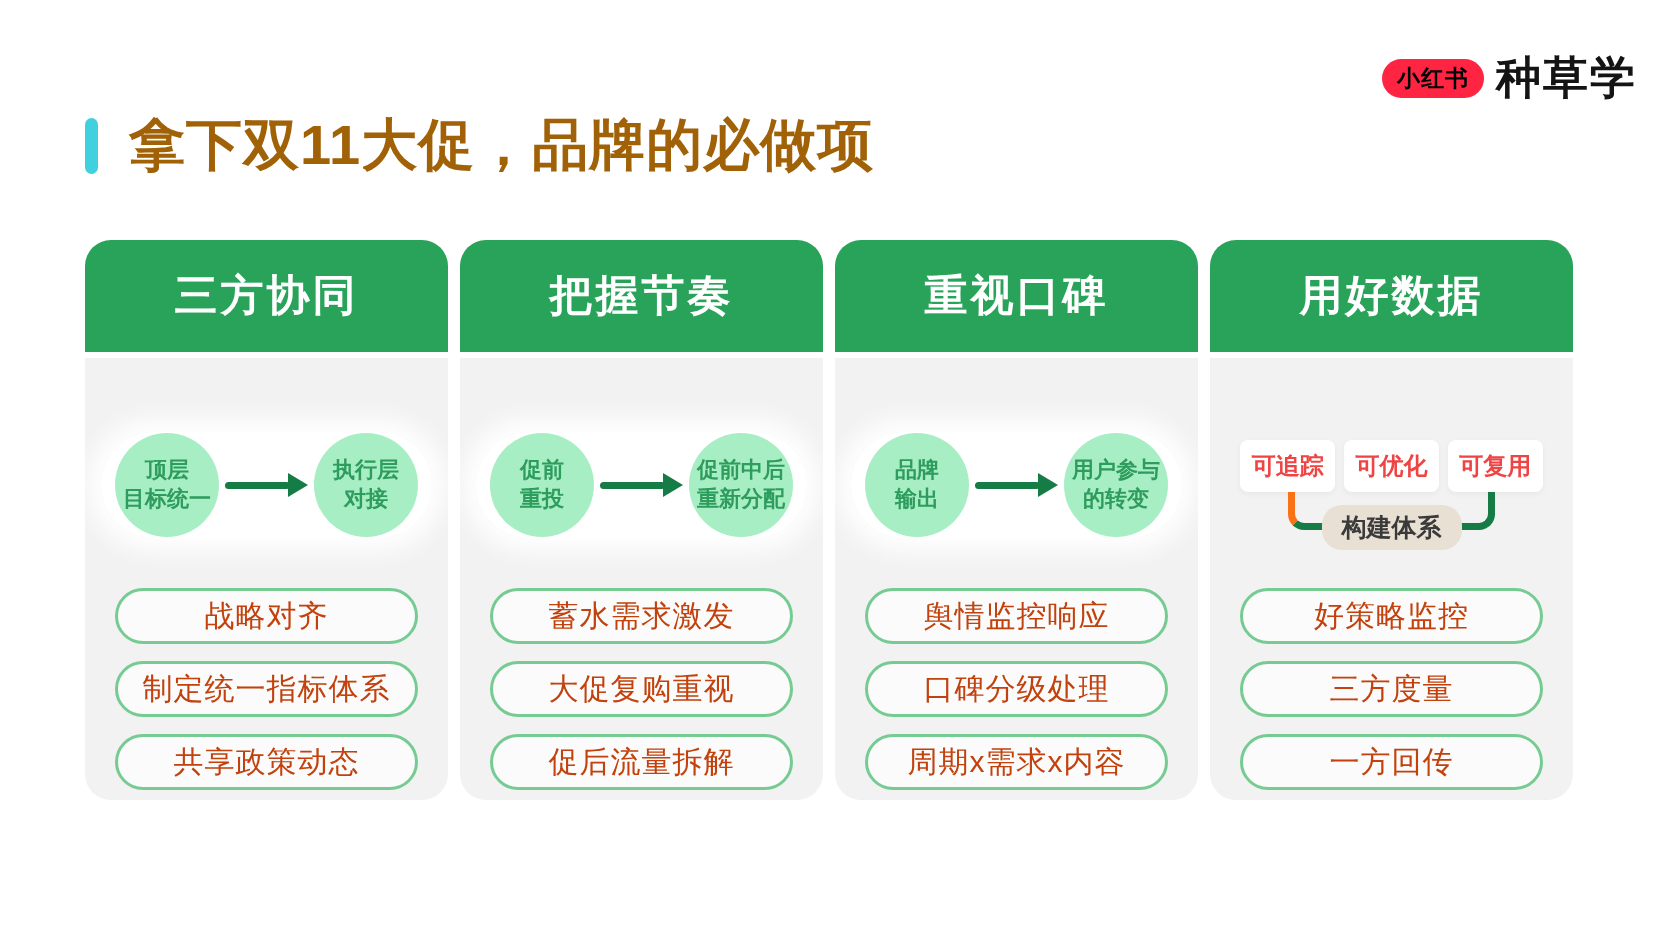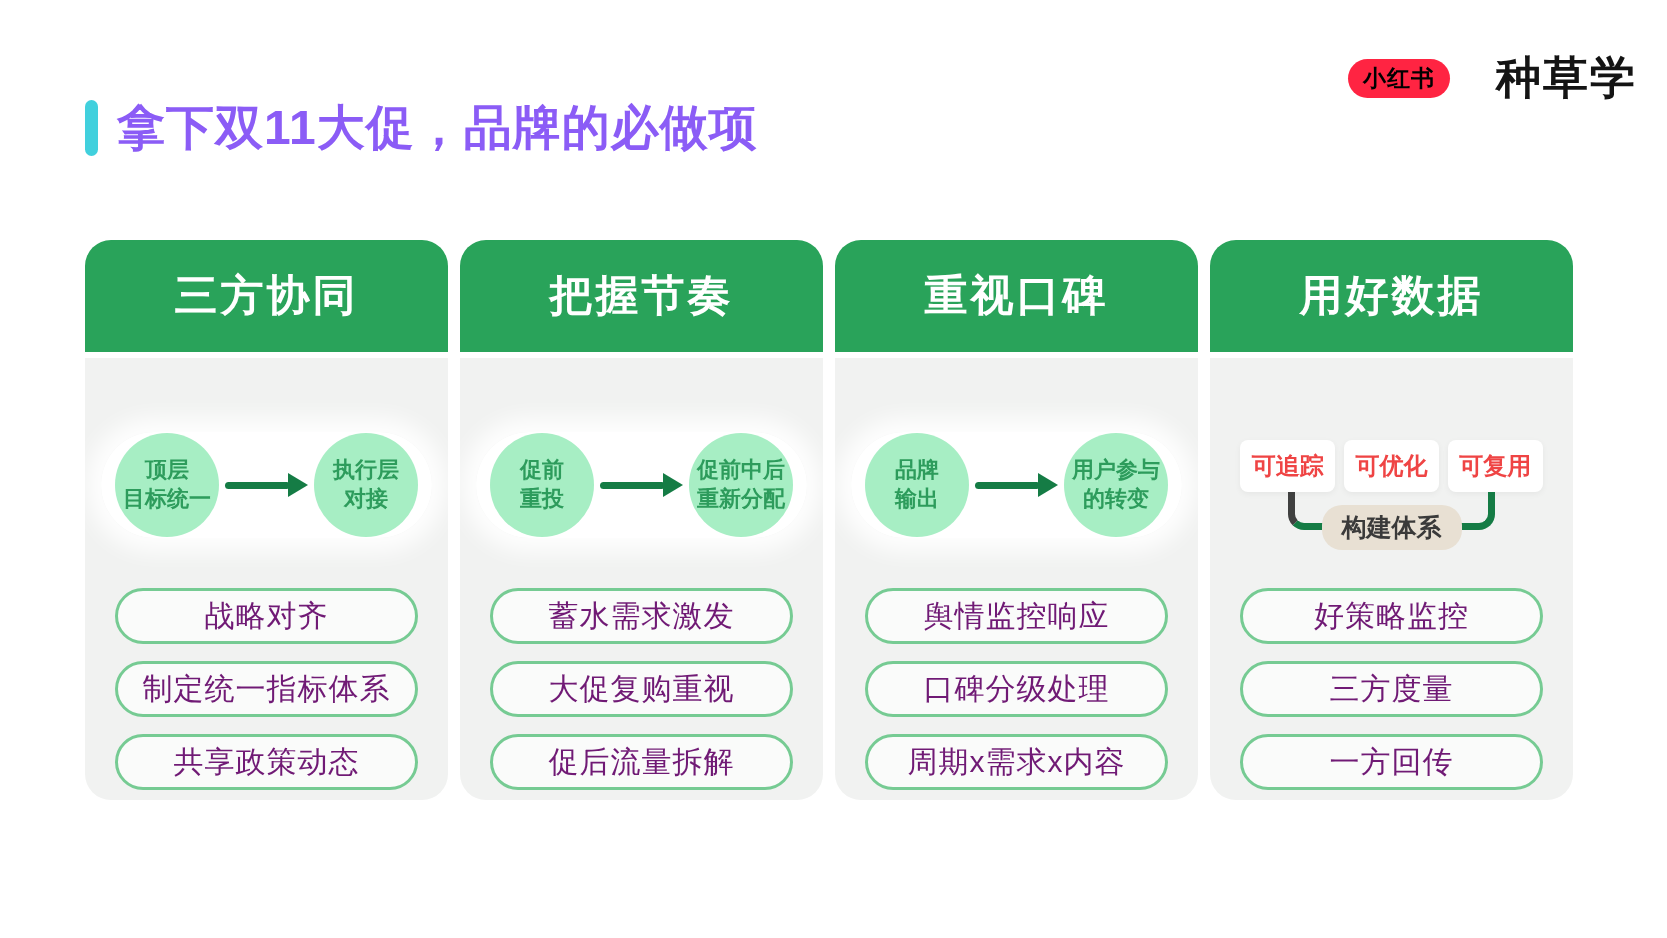--- a/index.html
+++ b/index.html
@@ -6,26 +6,26 @@
   .slide{
     position:relative;width:1667px;height:938px;background:#ffffff;overflow:hidden;
     font-family:"Liberation Sans", sans-serif;
   }
   
   .brand{position:absolute;top:48px;right:30px;display:flex;align-items:center;gap:12px;}
   .brand-badge{
     background:#FF2442;color:#000000;font-size:23px;font-weight:800;
     padding:8px 15px;border-radius:26px;letter-spacing:1px;line-height:1;
   }
-  .brand-name{font-size:45px;font-weight:900;color:#141414;letter-spacing:2px;margin-left:34px;}
+  .brand-name{font-size:45px;font-weight:900;color:#141414;letter-spacing:2px;}
 
   
   .title-row{position:absolute;top:92px;left:85px;display:flex;align-items:center;gap:15px;}
   .accent-bar{width:13px;height:56px;border-radius:7px;background:#41D0DD;flex:none;}
-  .title-row h1{margin:4px;font-size:48px;font-weight:900;color:#8b5cf6;letter-spacing:1px;}
+  .title-row h1{margin:16px;font-size:56px;font-weight:900;color:#a16207;letter-spacing:1px;}
 
   
   .columns{
     position:absolute;left:85px;top:240px;width:1488px;
     display:grid;grid-template-columns:repeat(4,1fr);gap:12px;
   }
   .col{display:flex;flex-direction:column;}
   .col-header{
     height:112px;background:#29A35A;border-radius:26px 26px 0 0;
     display:flex;align-items:center;justify-content:center;
@@ -59,35 +59,35 @@
   
   .tags-diagram{display:flex;flex-direction:column;width:100%;}
   .tags-row{display:flex;justify-content:space-between;width:100%;}
   .tag{
     width:31.5%;height:52px;background:#ffffff;border-radius:8px;box-sizing:border-box;
     display:flex;align-items:center;justify-content:center;
     color:#ef4444;font-size:24px;font-weight:700;box-shadow:0 2px 6px rgba(0,0,0,0.05);
   }
   .bracket{
     width:68%;height:38px;margin:0 auto;position:relative;
-    border-left:7px solid #404040;border-right:7px solid #157C45;border-bottom:7px solid #157C45;
+    border-left:7px solid #f97316;border-right:7px solid #157C45;border-bottom:7px solid #157C45;
     border-radius:0 0 16px 16px;box-sizing:border-box;
   }
   .bracket-label{
     position:absolute;left:50%;bottom:-27px;transform:translateX(-50%);
     background:#E8E0D3;color:#3A3A3A;font-size:25px;font-weight:700;
     padding:10px 20px;border-radius:20px;white-space:nowrap;line-height:1;
   }
 
   
   .pills{display:flex;flex-direction:column;gap:17px;}
   .pill{
     height:56px;border:3px solid #76CB93;border-radius:30px;background:#FAFBFA;
     display:flex;align-items:center;justify-content:center;box-sizing:border-box;
-    font-size:30px;color:#701a75;font-weight:500;letter-spacing:1px;
+    font-size:30px;color:#c2410c;font-weight:500;letter-spacing:1px;
   }
 </style>
 </head>
 <body>
 
 <div class="slide">
 
   <div class="brand">
     <span class="brand-badge">小红书</span>
     <span class="brand-name">种草学</span>

